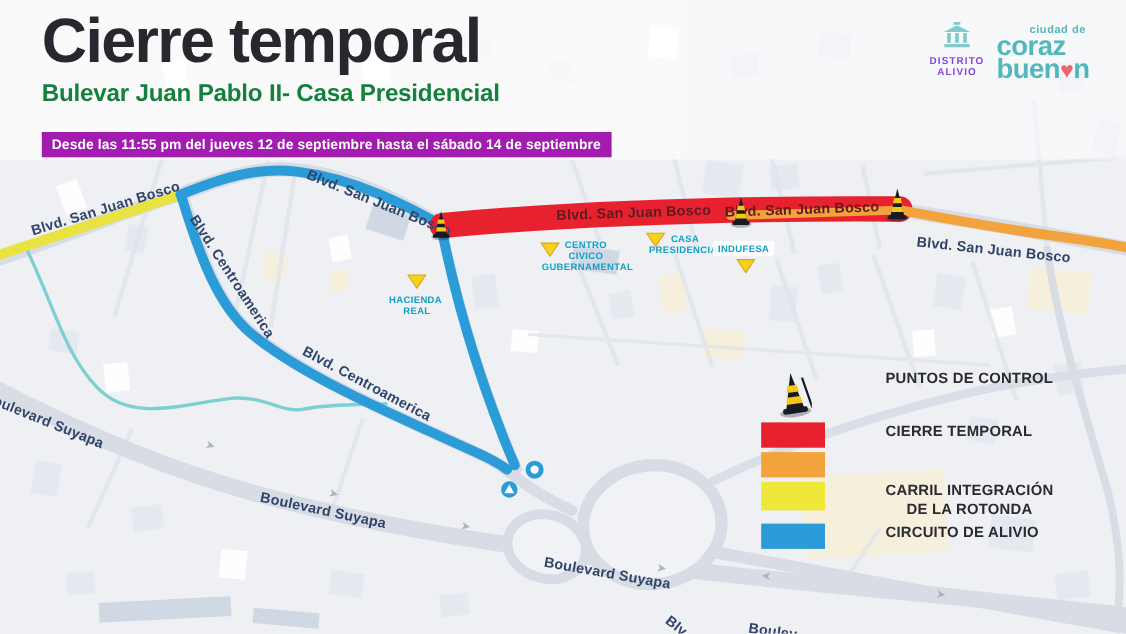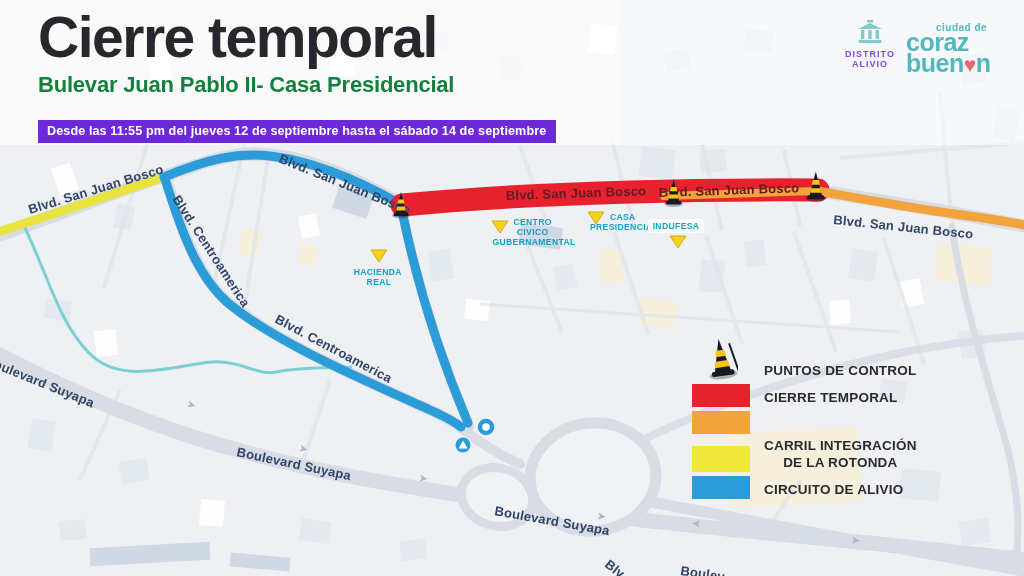--- a/index.html
+++ b/index.html
@@ -24,21 +24,21 @@
   .logo-district{position:absolute;left:836px;top:20px;width:68px;text-align:center;
                  color:#6d28d9;opacity:.85;z-index:5;}
   .logo-district .lg-txt{font-size:9px;font-weight:800;letter-spacing:1px;line-height:1.15;margin-top:1px;}
   .logo-city{position:absolute;left:906px;top:24px;color:#3fb0b5;opacity:.9;z-index:5;line-height:.82;}
   .logo-city .tag{font-size:10px;font-weight:bold;margin-left:30px;letter-spacing:.5px;}
   .logo-city .big{font-size:25px;font-weight:800;letter-spacing:-.5px;}
   .heart{color:#e8555f;font-size:21px;}
 
   
   .legend{position:absolute;left:692px;top:336px;z-index:4;}
-  .lg-row{display:flex;align-items:flex-end;margin-bottom:4px;}
+  .lg-row{display:flex;align-items:flex-start;margin-bottom:4px;gap:41px;}
   .lg-row .sw{width:58px;height:23px;flex:0 0 58px;margin-right:14px;}
   .lg-row .sw.tall{height:26px;}
   .lg-label{font-size:13.5px;font-weight:800;color:#2a2a31;letter-spacing:.2px;line-height:1.25;}
   .lg-label .l2{display:block;text-align:center;}
   .lg-cone{width:58px;flex:0 0 58px;margin-right:14px;display:flex;justify-content:center;}
 </style>
 </head>
 <body>
 
 <div class="stage">
@@ -223,21 +223,21 @@
   </g>
 
   <rect x="0" y="0" width="1024" height="145" fill="#ffffff" opacity=".5"></rect>
   <rect x="0" y="0" width="620" height="145" fill="#ffffff" opacity=".35"></rect>
 </svg>
 
 
 <div class="hdr">
   <div class="title">Cierre temporal</div>
   <div class="subtitle" style="color: #15803d;">Bulevar Juan Pablo II- Casa Presidencial</div>
-  <div class="banner" style="background-color: #6d28d9; margin-top: 22px;">Desde las 11:55 pm del jueves 12 de septiembre hasta el sábado 14 de septiembre</div>
+  <div class="banner" style="background-color: #a21caf; margin-top: 22px;">Desde las 11:55 pm del jueves 12 de septiembre hasta el sábado 14 de septiembre</div>
 </div>
 
 
 <div class="logo-district">
   <svg width="28" height="24" viewBox="0 0 28 24">
     <g fill="#6fc2c6">
       <rect x="11" y="0" width="6" height="2.5"></rect>
       <polygon points="2,9 14,3 26,9"></polygon>
       <rect x="5" y="10" width="3.4" height="9"></rect>
       <rect x="12.3" y="10" width="3.4" height="9"></rect>

